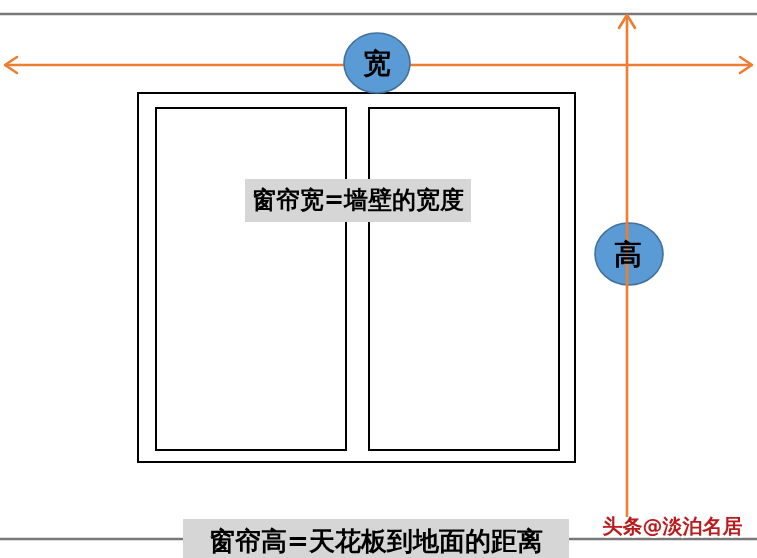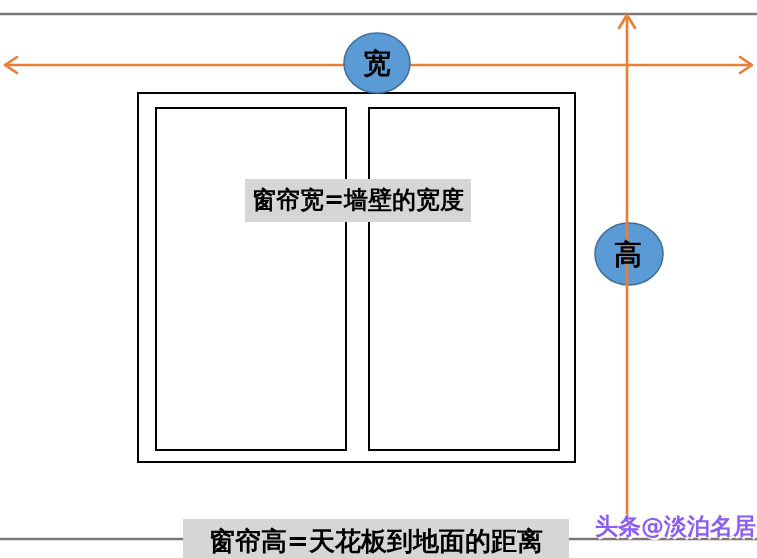--- a/index.html
+++ b/index.html
@@ -85,26 +85,26 @@
     line-height: 44px;
     margin-top: 40px;
   }
   #watermark {
     position: absolute;
     z-index: 3;
     left: 595px;
     top: 513px;
     width: 155px;
     height: 26px;
-    font-size: 23px;
+    font-size: 20px;
     font-weight: bold;
     line-height: 26px;
     text-align: center;
     white-space: nowrap;
-    color: #8b5cf6;
+    color: #b91c1c;
     text-shadow: 2px 2px 0 #ffffff, -1px -1px 0 #f2f2f2;
   }
 </style>
 </head>
 <body>
 
 <div id="canvas">
 
   <svg id="diagram-svg" width="757" height="558" viewBox="0 0 757 558">
 

